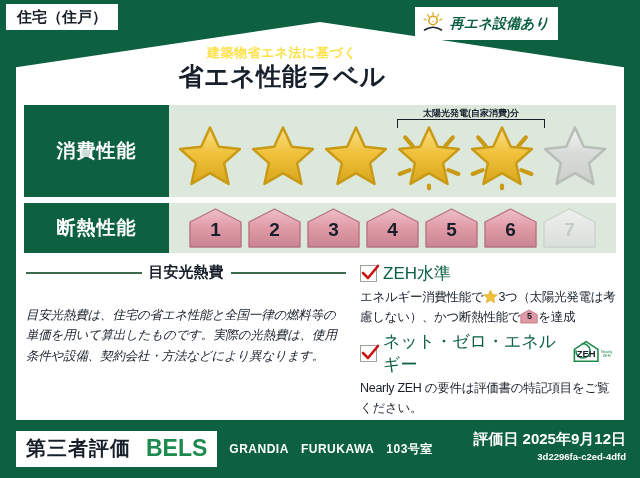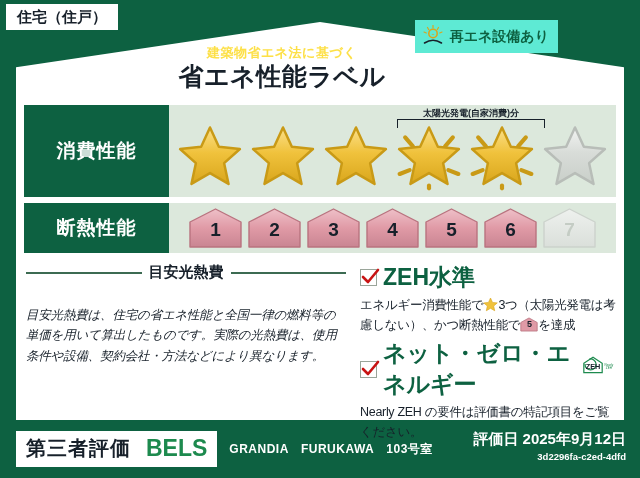--- a/index.html
+++ b/index.html
@@ -25,25 +25,26 @@
   .type-badge {
     position: absolute; left: 6px; top: 4px;
     background: #ffffff;
     padding: 5px 11px 6px 11px;
     font-size: 15px; font-weight: bold; color: #17202a;
     letter-spacing: 0px;
     line-height: 1;
     z-index: 5;
   }
   .reene-badge {
-    position: absolute; right: 6px; top: 20px;
-    background: #5eead4;
+    position: absolute; right: 6px; top: 7px;
+    background: #ffffff;
     padding: 4px 9px 5px 6px;
     display: flex; align-items: center; gap: 5px;
     z-index: 5;
+    font-style: italic;
   }
   .reene-badge .lbl {
     font-size: 14px; font-weight: bold; color: #0d6141; line-height: 1;
   }
   .sun-icon { width: 24px; height: 24px; display: block; }
 
   .roof-title-sub {
     position: absolute; left: 0; right: 0; top: 44px;
     text-align: center; font-size: 13px; font-weight: bold; color: #fde047;
     letter-spacing: 0.5px;
@@ -141,21 +142,21 @@
   }
 
   .zeh-item { display: flex; align-items: center; gap: 6px; margin-top: 3px; }
   .chk {
     width: 17px; height: 17px; min-width: 17px;
     border: 1.5px solid #9aa59a; background: #fff;
     position: relative;
   }
   .chk svg { position: absolute; left: -1px; top: -3px; width: 20px; height: 20px; }
   .zeh-title {
-    font-size: 23px; font-weight: bold; color: #0d6141; letter-spacing: 0px;
+    font-size: 17px; font-weight: normal; color: #0d6141; letter-spacing: 0px;
   }
   .zeh-body {
     font-size: 12.5px; color: #17202a; line-height: 1.6;
     margin-top: 2px; letter-spacing: -0.3px;
   }
   .inline-star { display: inline-block; vertical-align: -3px; width: 15px; height: 15px; }
   .inline-house {
     display: inline-block; vertical-align: -3px;
     position: relative; width: 18px; height: 15px;
   }

